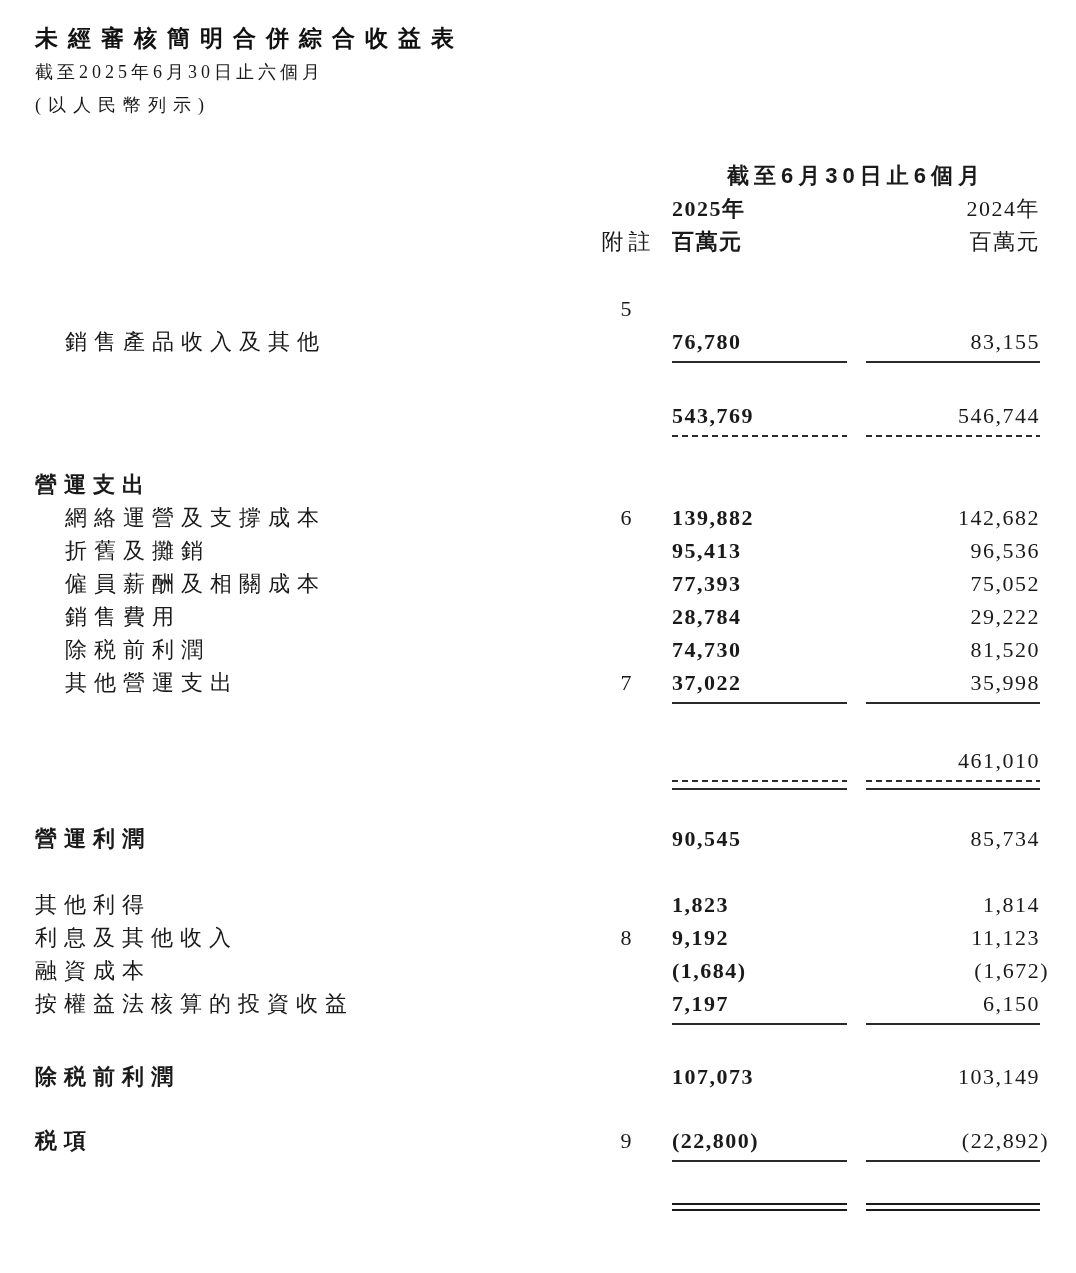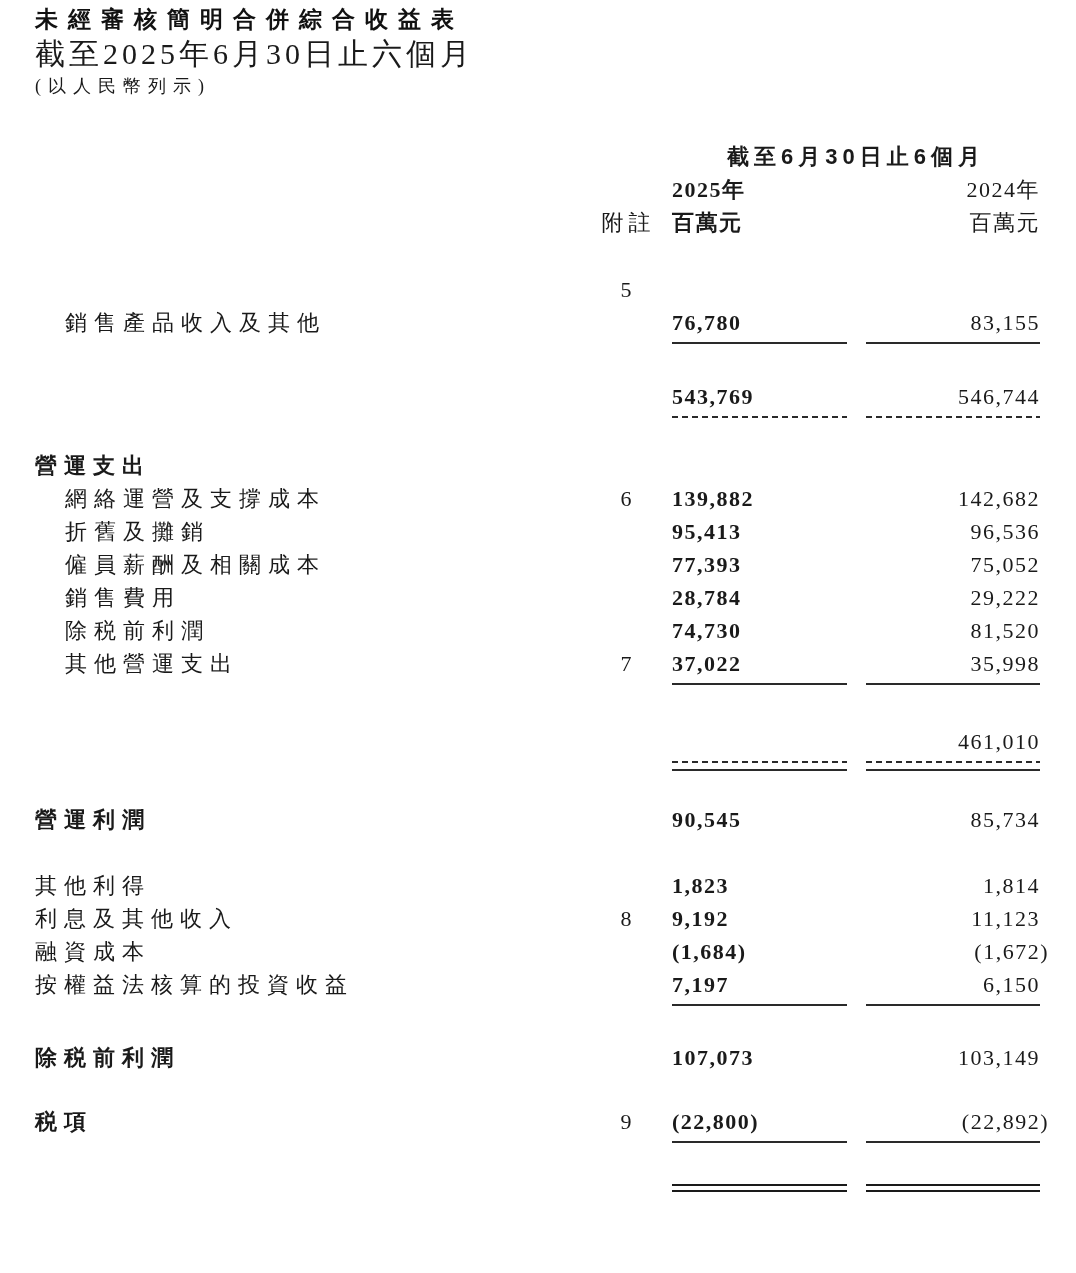--- a/index.html
+++ b/index.html
@@ -3,25 +3,25 @@
 <meta charset="utf-8">
 <style>
   html,body{margin:0;padding:0;background:#ffffff;}
   .page{
     position:relative;
     width:1076px;height:1273px;
     background:#fff;color:#1a1a1a;
     font-family:"Liberation Serif","DejaVu Serif",serif;
     overflow:hidden;
     box-sizing:border-box;
-    padding:1px 35px 0 35px;
+    padding:20px 35px 0 35px;
   }
   .hei{font-family:"Liberation Sans","DejaVu Sans",sans-serif;font-weight:700;}
   .title{font-size:23px;line-height:36px;letter-spacing:10px;color:#111;}
-  .sub1{font-size:30px;line-height:33px;letter-spacing:4px;}
+  .sub1{font-size:18px;line-height:33px;letter-spacing:4px;}
   .sub2{font-size:18px;line-height:33px;letter-spacing:7px;}
   .spacer{width:100%;}
   
   .trow{
     display:grid;
     grid-template-columns:550px 87px 175px 19px 174px;
     width:1006px;
     font-size:22px;line-height:33px;
     align-items:baseline;
   }

